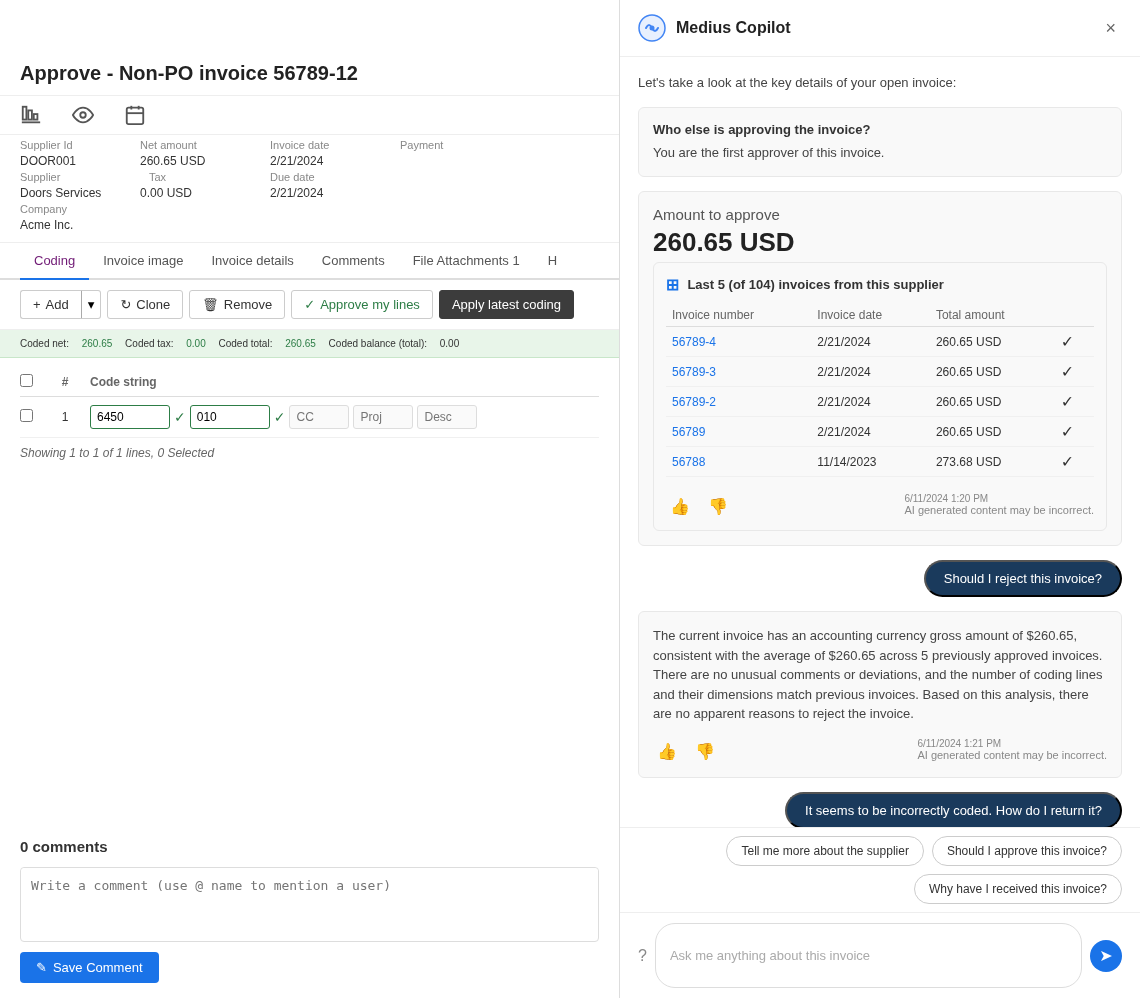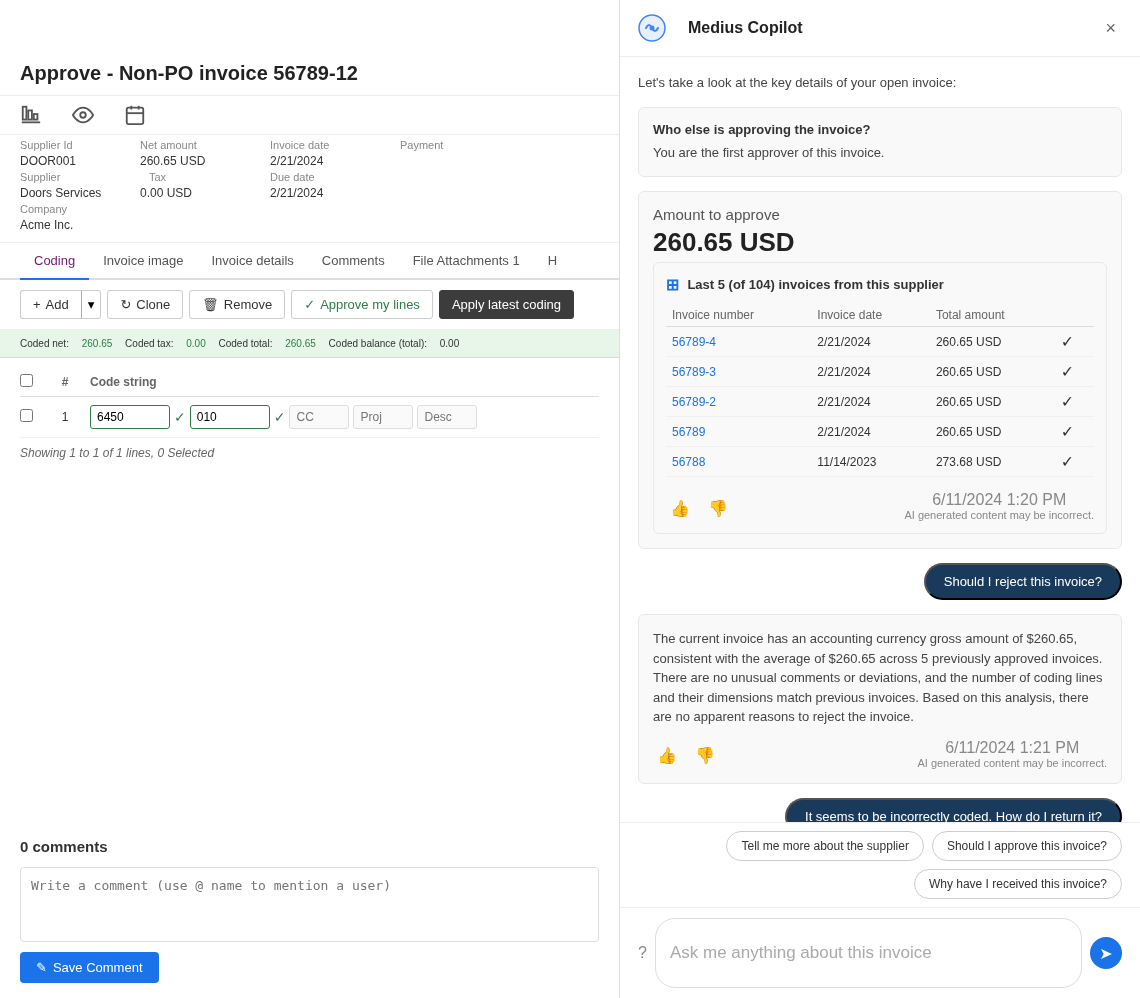--- a/index.html
+++ b/index.html
@@ -33,21 +33,21 @@
     .code-input-placeholder { border: 1px solid #ddd; border-radius: 3px; padding: 4px 6px; font-size: 12px; width: 60px; color: #aaa; background: #fafafa; }
     .showing-text { font-size: 12px; color: #666; margin: 8px 0; font-style: italic; }
     .comments-section { padding: 15px 20px; }
     .comments-title { font-size: 15px; font-weight: 600; margin-bottom: 12px; }
     .comment-box { border: 1px solid #ddd; border-radius: 4px; padding: 10px; min-height: 80px; font-size: 13px; color: #aaa; background: #fff; }
     .save-comment-btn { margin-top: 10px; background: #1a73e8; color: #fff; border: none; border-radius: 4px; padding: 8px 16px; cursor: pointer; font-size: 13px; display: inline-flex; align-items: center; gap: 6px; }
 
     
     .right-panel { flex: 0 0 520px; background: #fff; display: flex; flex-direction: column; overflow: hidden; }
     .copilot-header { display: flex; align-items: center; justify-content: space-between; padding: 14px 18px; border-bottom: 1px solid #eee; }
-    .copilot-title-row { display: flex; align-items: center; gap: 22px; }
+    .copilot-title-row { display: flex; align-items: center; gap: 10px; }
     .copilot-icon { width: 28px; height: 28px; }
     .copilot-title { font-size: 16px; font-weight: 600; color: #222; }
     .close-btn { background: none; border: none; cursor: pointer; font-size: 18px; color: #666; padding: 2px 6px; }
     .copilot-body { flex: 1; overflow-y: auto; padding: 16px 18px; display: flex; flex-direction: column; gap: 14px; }
     .intro-text { font-size: 13px; color: #444; line-height: 1.5; }
     .section-card { background: #f9f9f9; border: 1px solid #e8e8e8; border-radius: 6px; padding: 14px; }
     .section-card h4 { font-size: 13px; font-weight: 700; margin-bottom: 6px; }
     .section-card p { font-size: 13px; color: #444; line-height: 1.5; }
     .amount-section { background: #f9f9f9; border: 1px solid #e8e8e8; border-radius: 6px; padding: 14px; }
     .amount-label { font-size: 15px; color: #555; margin-bottom: 4px; }
@@ -55,28 +55,28 @@
     .invoice-table-card { background: #f9f9f9; border: 1px solid #e8e8e8; border-radius: 6px; padding: 12px; margin-top: 4px; }
     .invoice-table-title { display: flex; align-items: center; gap: 8px; font-size: 13px; font-weight: 600; margin-bottom: 10px; color: #333; }
     .db-icon { color: #1a73e8; font-size: 16px; }
     .inv-table { width: 100%; font-size: 12px; border-collapse: collapse; }
     .inv-table th { text-align: left; color: #666; font-weight: 500; padding: 4px 6px; border-bottom: 1px solid #ddd; }
     .inv-table td { padding: 5px 6px; border-bottom: 1px solid #f0f0f0; color: #333; }
     .inv-table td.inv-link { color: #1a73e8; cursor: pointer; }
     .status-ok { color: #2d7d46; font-size: 16px; }
     .feedback-row { display: flex; align-items: center; gap: 10px; margin-top: 8px; }
     .feedback-btn { background: none; border: none; cursor: pointer; font-size: 16px; color: #666; padding: 2px 4px; }
-    .timestamp-row { text-align: center; font-size: 16px; color: #888; margin-top: 4px; }
+    .timestamp-row { text-align: left; font-size: 10px; color: #888; margin-top: 4px; }
     .ai-disclaimer { font-size: 11px; color: #888; text-align: right; }
     .suggestion-btn-outline { display: inline-block; background: #fff; color: #333; border: 1px solid #ccc; border-radius: 20px; padding: 7px 14px; font-size: 12px; cursor: pointer; white-space: nowrap; text-align: right; }
     .message-block { font-size: 13px; color: #444; line-height: 1.6; }
     .bold-text { font-weight: 700; }
     .quick-replies { display: flex; flex-wrap: wrap; gap: 8px; justify-content: flex-end; padding: 8px 18px; border-top: 1px solid #eee; }
     .chat-input-row { display: flex; align-items: center; gap: 8px; padding: 10px 18px; border-top: 1px solid #eee; background: #fff; }
-    .chat-input { flex: 1; border: 1px solid #ddd; border-radius: 20px; padding: 24px 14px; font-size: 17px; color: #ec4899; outline: none; }
+    .chat-input { flex: 1; border: 1px solid #ddd; border-radius: 20px; padding: 24px 14px; font-size: 13px; color: #ec4899; outline: none; }
     .chat-input::placeholder { color: #aaa; }
     .send-btn { background: #1a73e8; border: none; border-radius: 50%; width: 32px; height: 32px; display: flex; align-items: center; justify-content: center; cursor: pointer; color: #fff; font-size: 16px; }
     .help-icon { color: #888; font-size: 16px; }
     .right-align-bubble { display: flex; justify-content: flex-end; }
     .bubble-reject { background: #1a3a5c; color: #fff; border-radius: 20px; padding: 9px 18px; font-size: 13px; cursor: pointer; max-width: 280px; text-align: center; }
     .bubble-incorrect { background: #1a3a5c; color: #fff; border-radius: 20px; padding: 9px 18px; font-size: 13px; cursor: pointer; max-width: 360px; text-align: center; }
     .info-icons-row { display: flex; gap: 30px; padding: 8px 20px; border-bottom: 1px solid #eee; }
     .icon-item { display: flex; flex-direction: column; align-items: center; color: #555; font-size: 11px; gap: 3px; }
   </style>
 </head>

